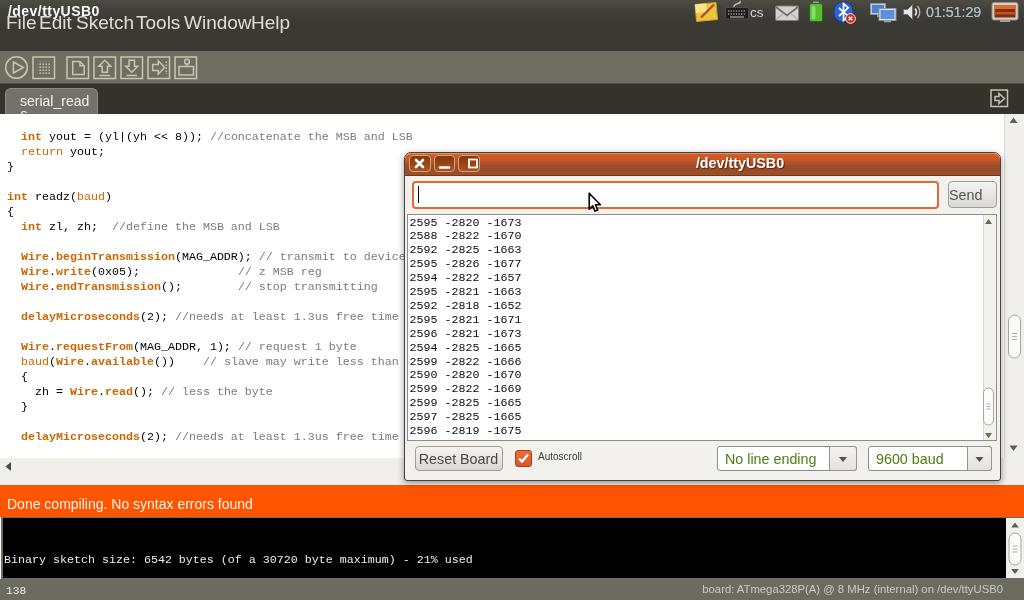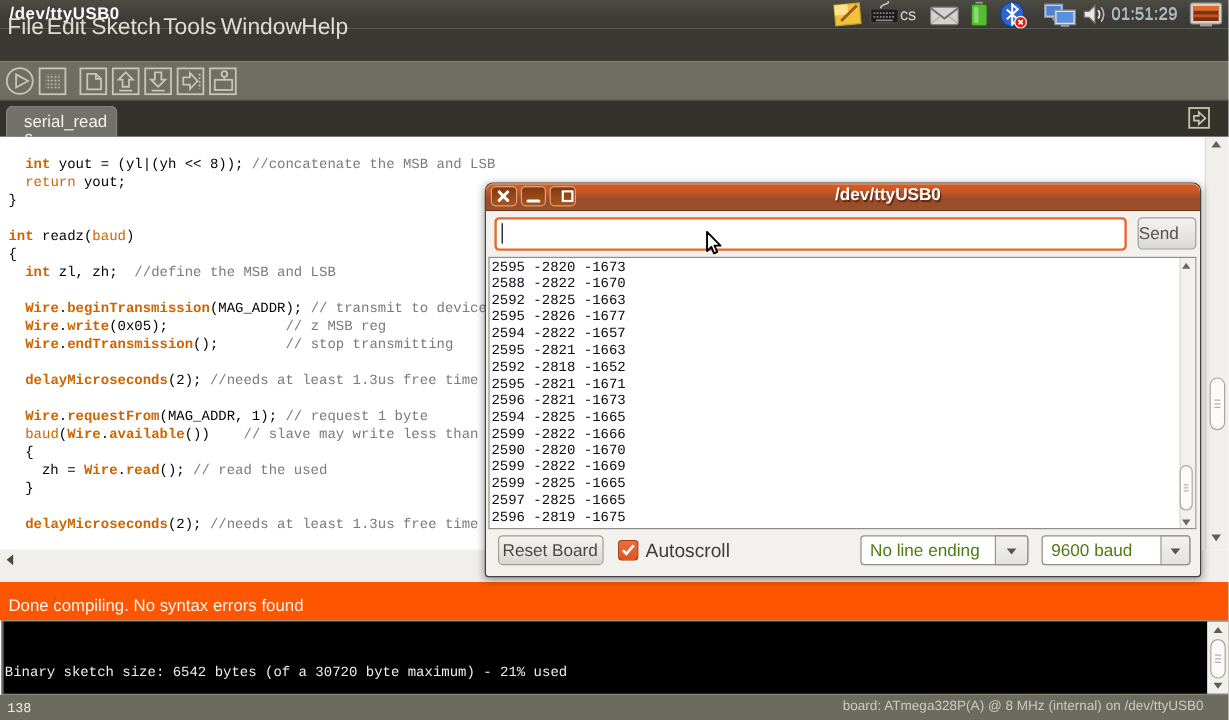--- a/index.html
+++ b/index.html
@@ -47,21 +47,21 @@
 #caret{left:14px;top:34px;width:1px;height:17px;background:#000;}
 #sendbtn{left:544px;top:29px;width:49px;height:27px;background:linear-gradient(180deg,#f4f3f1 0%,#e7e5e2 55%,#dad8d4 100%);border:1px solid #a09d97;border-radius:4px;box-sizing:border-box;text-align:left;}
 #sendbtn span{font-size:14.3px;color:#55534e;position:relative;top:3.5px;}
 #starea{left:3px;top:62px;width:590px;height:227px;background:#fff;border:1px solid #908e89;box-sizing:border-box;}
 #stext{position:absolute;left:1.5px;top:1.5px;margin:0;font-family:"Liberation Mono",monospace;font-size:11.66px;line-height:13.9px;color:#0a0a14;white-space:pre;}
 #ssb{position:absolute;right:0px;top:0px;width:13px;height:225px;background:#f2f1ed;border-left:1px solid #dad8d3;box-sizing:border-box;}
 
 #resetbtn{left:10.5px;top:294px;width:88px;height:24.5px;background:linear-gradient(180deg,#f5f4f2 0%,#e7e5e2 55%,#d8d6d2 100%);border:1px solid #a09d97;border-radius:4px;box-sizing:border-box;text-align:center;}
 #resetbtn span{font-size:14.3px;color:#4a4844;position:relative;top:2.5px;}
 #autobox{left:110.5px;top:298px;width:17px;height:17px;background:linear-gradient(180deg,#ec6c3c 0%,#dd5526 100%);border:1px solid #a33f10;border-radius:3px;box-sizing:border-box;}
-#autolabel{left:134px;top:299px;font-size:16px;color:#3e3c38;}
+#autolabel{left:134px;top:299px;font-size:10px;color:#3e3c38;}
 .combo{background:#fff;border:1px solid #908d87;border-radius:3px;box-sizing:border-box;}
 .combo .ct{position:absolute;left:7px;top:3.5px;font-size:14.3px;color:#4d7c0f;}
 .carr{position:absolute;top:-1px;right:-1px;width:28px;height:25px;background:linear-gradient(180deg,#f3f2f0 0%,#e4e2de 100%);border:1px solid #989590;border-radius:0 3px 3px 0;box-sizing:border-box;}
 #combo1{left:313px;top:294px;width:140px;height:25px;}
 #combo2{left:464px;top:294px;width:124px;height:25px;padding-left:14px;}
 #combo2 .carr{width:25px;}
 </style></head>
 <body>
 <div id="screen">
   <div class="abs" id="panel"></div>
@@ -160,21 +160,21 @@
 
   <span class="k">Wire</span>.<span class="k">beginTransmission</span>(MAG_ADDR); <span class="cm">// transmit to device</span>
   <span class="k">Wire</span>.<span class="k">write</span>(0x05);              <span class="cm">// z MSB reg</span>
   <span class="k">Wire</span>.<span class="k">endTransmission</span>();        <span class="cm">// stop transmitting</span>
 
   <span class="k">delayMicroseconds</span>(2); <span class="cm">//needs at least 1.3us free time</span>
 
   <span class="k">Wire</span>.<span class="k">requestFrom</span>(MAG_ADDR, 1); <span class="cm">// request 1 byte</span>
   <span class="k2">baud</span>(<span class="k">Wire</span>.<span class="k">available</span>())    <span class="cm">// slave may write less than</span>
   {
-    zh = <span class="k">Wire</span>.<span class="k">read</span>(); <span class="cm">// read the used</span>
+    zh = <span class="k">Wire</span>.<span class="k">read</span>(); <span class="cm">// less the byte</span>
   }
 
   <span class="k">delayMicroseconds</span>(2); <span class="cm">//needs at least 1.3us free time</span></pre>
     </div>
   <div class="abs" id="evsb"></div>
   <svg class="abs" style="left:1004px;top:114px;" width="20" height="344" viewBox="0 0 20 344">
     <polygon points="9.5,3.5 13.5,9 5.5,9" fill="#615f57"></polygon>
     <rect x="4.5" y="201" width="12" height="43" rx="6" fill="#fbfaf9" stroke="#a9a6a0"></rect>
     <line x1="8" y1="219.5" x2="13" y2="219.5" stroke="#b5b2ac"></line>
       <line x1="8" y1="222.5" x2="13" y2="222.5" stroke="#b5b2ac"></line>

